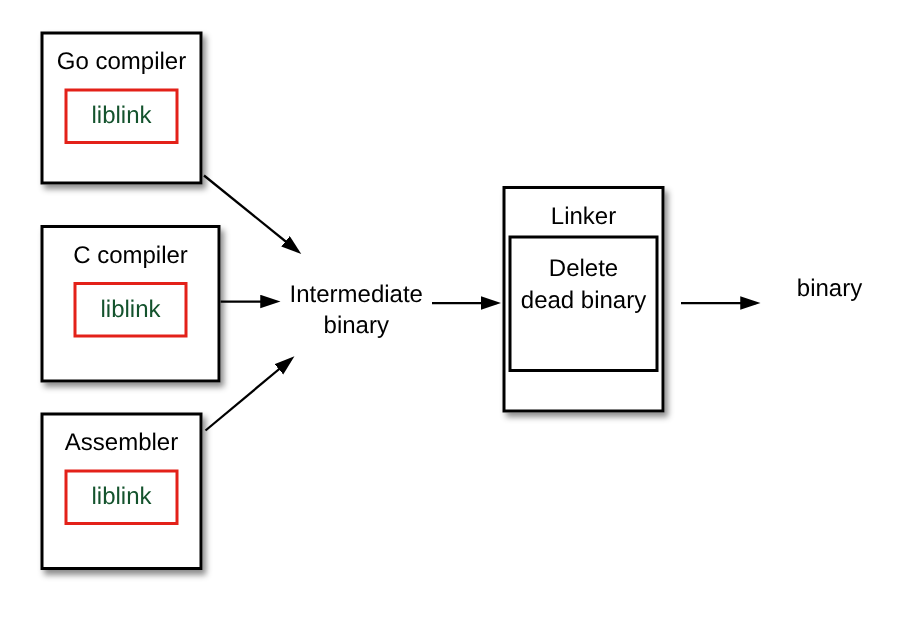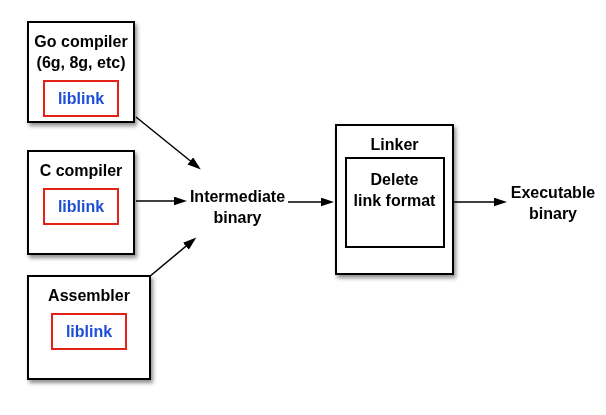--- a/index.html
+++ b/index.html
@@ -10,52 +10,51 @@
   .canvas {
     position: relative;
     width: 606px;
     height: 415px;
     background: #ffffff;
     font-family: "Liberation Sans", sans-serif;
     font-size: 16px;
     line-height: 21px;
     color: #000000;
     overflow: hidden;
-    font-weight: bold;
   }
   .arrows {
     position: absolute;
     left: 0;
     top: 0;
     width: 606px;
     height: 415px;
   }
   .node {
     position: absolute;
     box-sizing: border-box;
     background: #ffffff;
     border: 2px solid #000000;
     box-shadow: 2px 3px 4px rgba(0, 0, 0, 0.45);
     text-align: center;
     padding-top: 8px;
   }
   .box-go      { left: 27px;  top: 21px;  width: 108px; height: 102px; }
-  .box-c       { left: 27px;  top: 150px; width: 108px; height: 105px; }
-  .box-asm     { left: 27px;  top: 275px; width: 124px; height: 105px; }
-  .box-linker  { left: 335px; top: 124px; width: 119px; height: 151px; }
+  .box-c       { left: 27px;  top: 150px; width: 120px; height: 105px; }
+  .box-asm     { left: 27px;  top: 275px; width: 108px; height: 105px; }
+  .box-linker  { left: 335px; top: 124px; width: 108px; height: 151px; }
   .node .title, .node .subtitle {
     white-space: nowrap;
   }
   .liblink {
     box-sizing: border-box;
     width: 76px;
     height: 37px;
     margin: 7px auto 0;
     border: 2px solid #e32119;
-    color: #1d4ed8;
+    color: #14532d;
     display: flex;
     align-items: center;
     justify-content: center;
     background: #ffffff;
   }
   .linker-inner {
     box-sizing: border-box;
     width: 100px;
     height: 91px;
     margin: 2px auto 0;
@@ -84,21 +83,20 @@
     </defs>
     <line x1="136" y1="117" x2="198.5" y2="167.5" stroke="#000000" stroke-width="1.5" marker-end="url(#ah)"></line>
     <line x1="136" y1="201" x2="184" y2="201" stroke="#000000" stroke-width="1.5" marker-end="url(#ah)"></line>
     <line x1="137" y1="287" x2="194" y2="239.5" stroke="#000000" stroke-width="1.5" marker-end="url(#ah)"></line>
     <line x1="288" y1="202" x2="331" y2="202" stroke="#000000" stroke-width="1.5" marker-end="url(#ah)"></line>
     <line x1="454" y1="202" x2="504" y2="202" stroke="#000000" stroke-width="1.5" marker-end="url(#ah)"></line>
   </svg>
 
   <div class="node box-go">
     <div class="title">Go compiler</div>
-    <div class="subtitle">(6g, 8g, etc)</div>
     <div class="liblink">
       <span>liblink</span>
     </div>
   </div>
 
   <div class="node box-c">
     <div class="title">C compiler</div>
     <div class="liblink">
       <span>liblink</span>
     </div>
@@ -108,27 +106,26 @@
     <div class="title">Assembler</div>
     <div class="liblink">
       <span>liblink</span>
     </div>
   </div>
 
   <div class="node box-linker">
     <div class="title">Linker</div>
     <div class="linker-inner">
       <div>Delete</div>
-      <div>link format</div>
+      <div>dead binary</div>
     </div>
   </div>
 
   <div class="free-label label-intermediate">
     <div>Intermediate</div>
     <div>binary</div>
   </div>
 
   <div class="free-label label-executable">
-    <div>Executable</div>
     <div>binary</div>
   </div>
 
 </div>
 
 </body></html>

